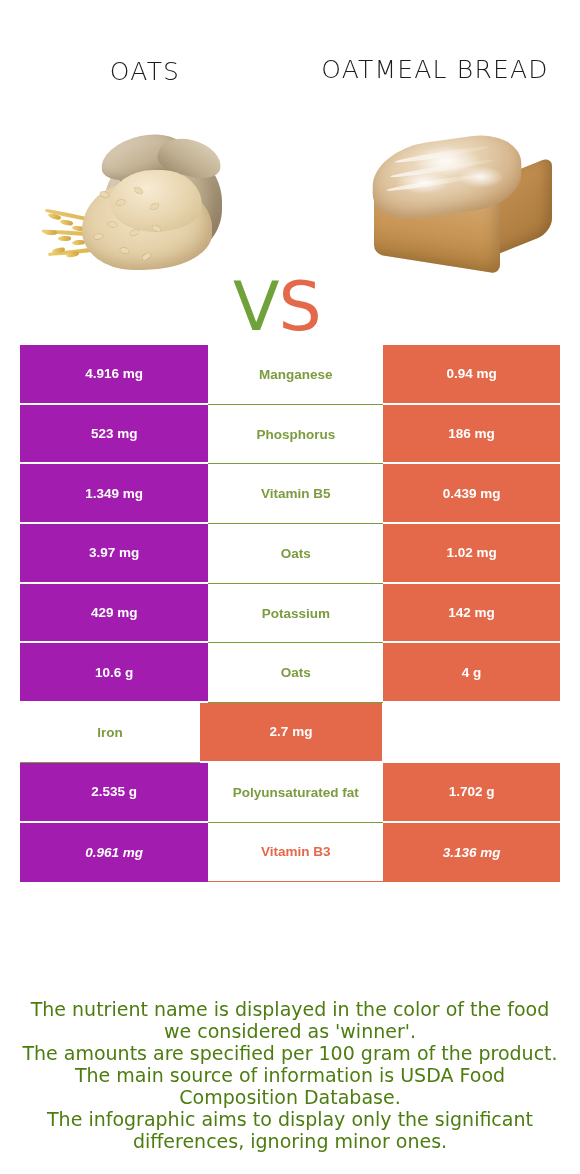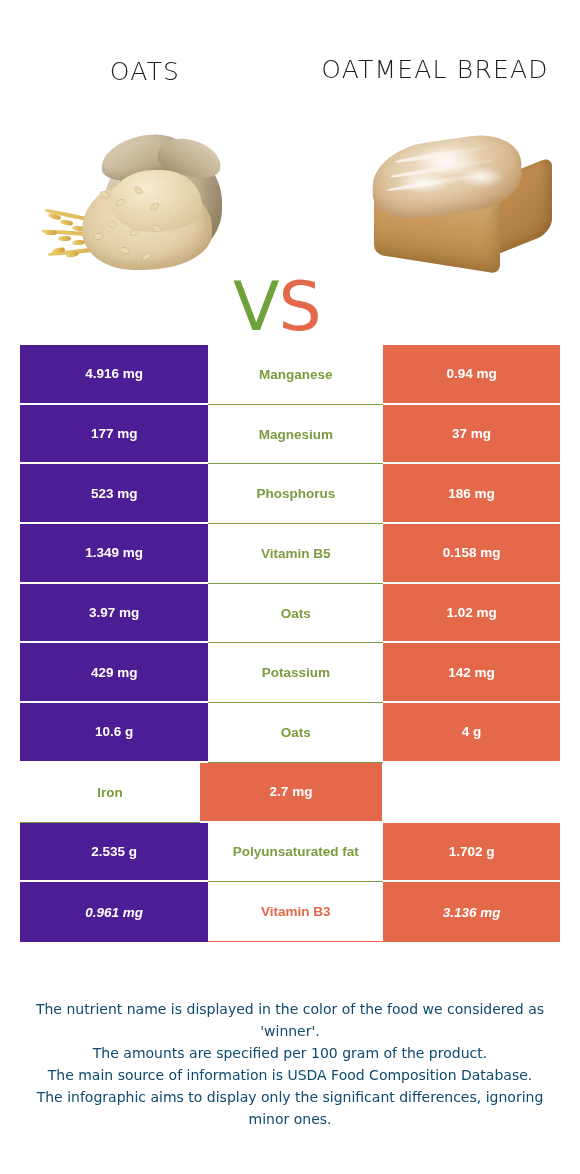--- a/index.html
+++ b/index.html
@@ -233,21 +233,21 @@
   .cell {
     display: flex;
     align-items: center;
     justify-content: center;
     font-size: 13.5px;
     font-weight: bold;
     box-sizing: border-box;
   }
   .cell.left {
     width: 194px;
-    background: #4c1d95;
+    background: #a21caf;
     color: #ffffff;
     border-bottom: 2px solid #ffffff;
   }
   .cell.mid {
     width: 180px;
     background: #ffffff;
     color: #7d9b3f;
     border-bottom: 1px solid #7d9b3f;
   }
   .cell.mid.winner-right {
@@ -270,23 +270,23 @@
   }
 
   
   .footer {
     position: absolute;
     left: 20px;
     top: 998px;
     width: 540px;
     text-align: center;
     font-family: "DejaVu Sans", sans-serif;
-    font-size: 14px;
+    font-size: 19px;
     line-height: 22px;
-    color: #0c4a6e;
+    color: #4d7c0f;
   }
   .footer p { margin: 0; }
 </style>
 </head>
 <body>
 
 <div class="header">
   <div class="food-title left">Oats</div>
   <div class="food-title right">Oatmeal Bread</div>
 </div>
@@ -342,33 +342,28 @@
   </div>
 </div>
 
 <div class="table" id="comparison-table">
     <div class="row">
       <div class="cell left">4.916 mg</div>
       <div class="cell mid">Manganese</div>
       <div class="cell right">0.94 mg</div>
     </div>
     <div class="row">
-      <div class="cell left">177 mg</div>
-      <div class="cell mid">Magnesium</div>
-      <div class="cell right">37 mg</div>
-    </div>
-    <div class="row">
       <div class="cell left">523 mg</div>
       <div class="cell mid">Phosphorus</div>
       <div class="cell right">186 mg</div>
     </div>
     <div class="row">
       <div class="cell left">1.349 mg</div>
       <div class="cell mid">Vitamin B5</div>
-      <div class="cell right">0.158 mg</div>
+      <div class="cell right">0.439 mg</div>
     </div>
     <div class="row">
       <div class="cell left">3.97 mg</div>
       <div class="cell mid">Oats</div>
       <div class="cell right">1.02 mg</div>
     </div>
     <div class="row">
       <div class="cell left">429 mg</div>
       <div class="cell mid">Potassium</div>
       <div class="cell right">142 mg</div>

